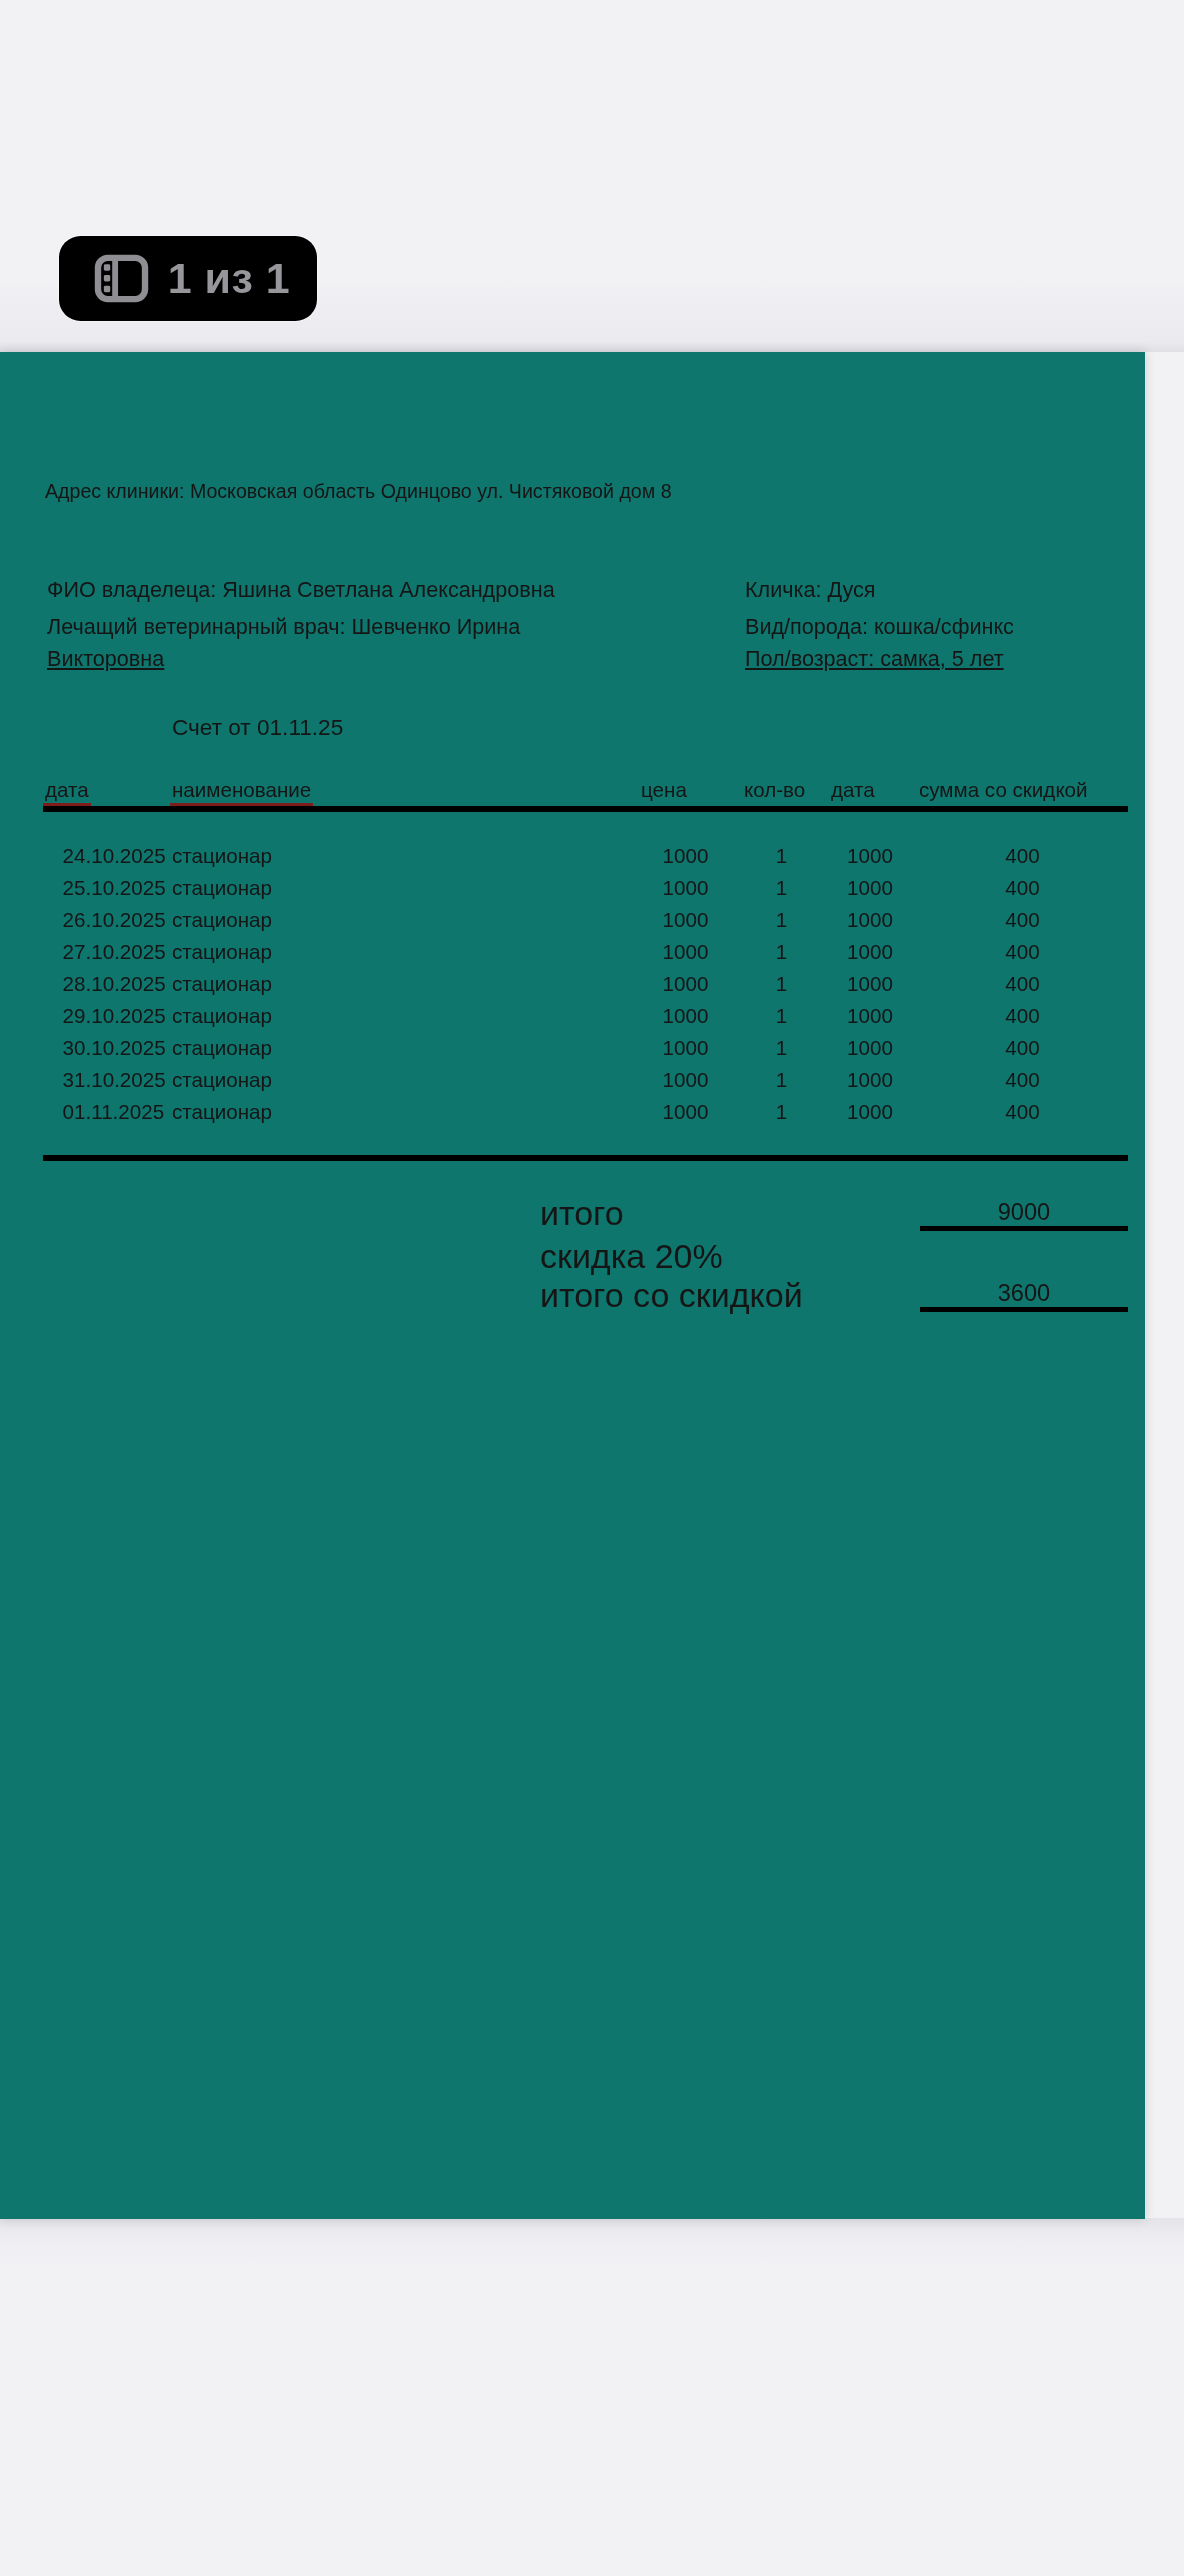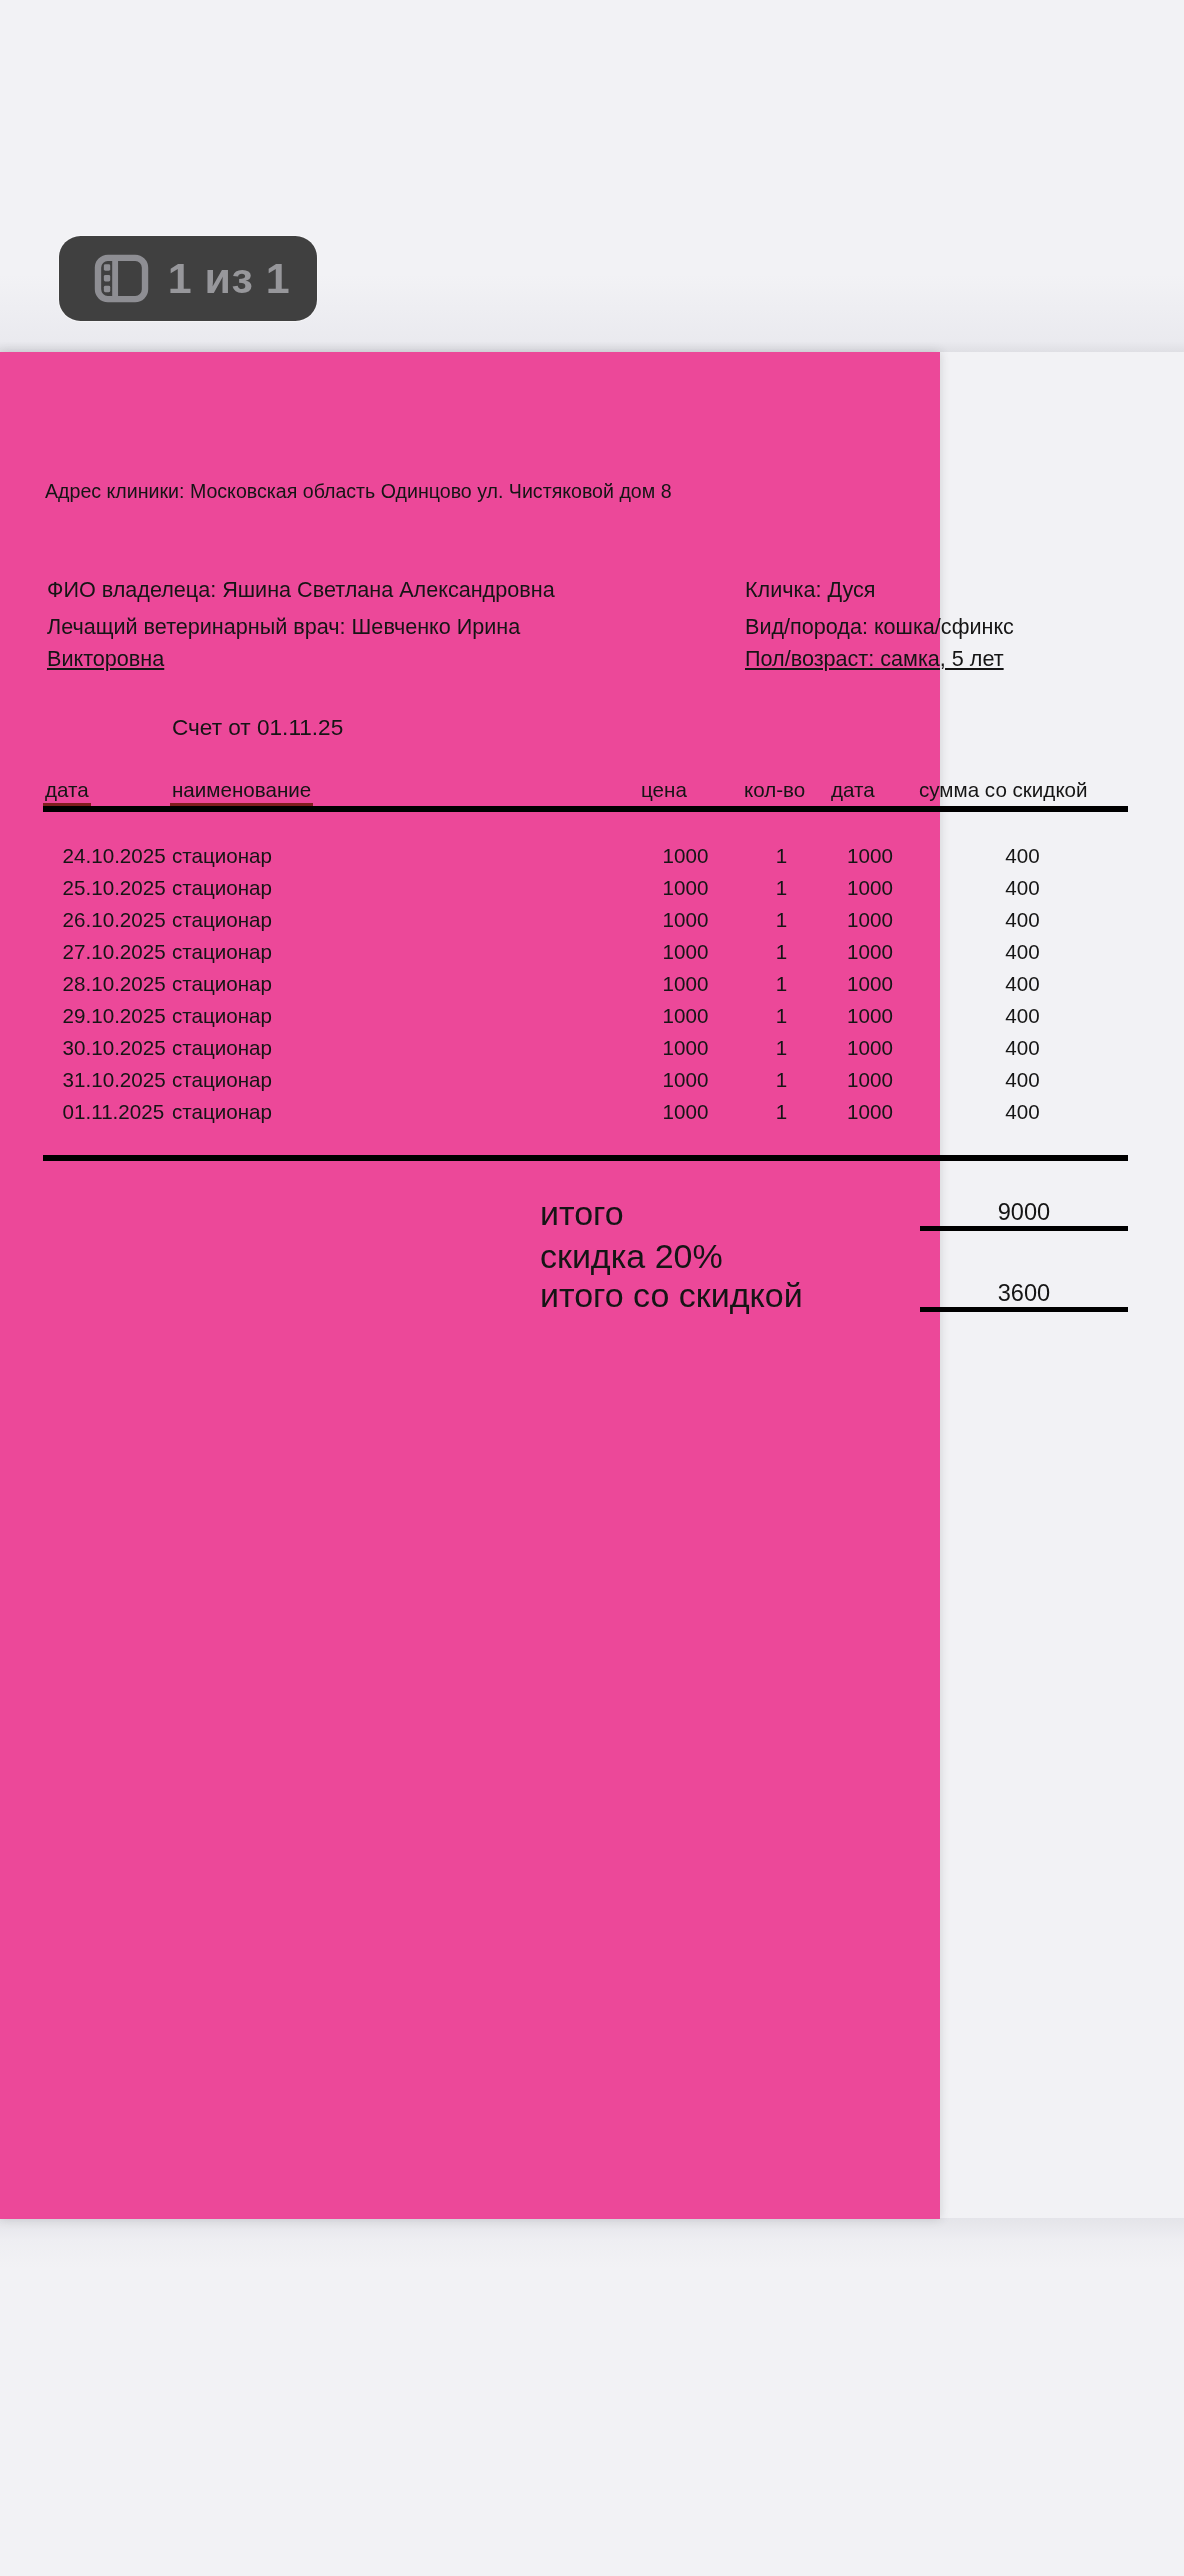--- a/index.html
+++ b/index.html
@@ -13,33 +13,33 @@
   .top-strip{
     position:absolute;left:0;top:0;width:1185px;height:352px;
     background:linear-gradient(to bottom,#f2f2f5 0%,#f2f2f5 78%,#eaeaef 97%,#dfdfe4 100%);
   }
   .bottom-strip{
     position:absolute;left:0;top:2218px;width:1185px;height:358px;
     background:linear-gradient(to bottom,#e4e4e9 0%,#eeeef2 6%,#f2f2f5 14%,#f2f2f5 100%);
   }
   .page-badge{
     position:absolute;left:59px;top:236px;width:258px;height:85px;
-    background:#404040;border-radius:21.6px;
+    background:#000000;border-radius:21.6px;
     display:flex;align-items:center;
     box-shadow:0 0 0 1px rgba(255,255,255,0.4);
   }
   .page-badge .icon{margin-left:35px;display:flex;align-items:center;}
   .page-badge .label{
     margin-left:18.7px;font-size:43px;font-weight:600;color:#97979b;
     letter-spacing:0.5px;white-space:nowrap;
   }
   
   .page{
-    position:absolute;left:0;top:352px;width:940px;height:1867px;
-    background:#ec4899;color:#151515;
+    position:absolute;left:0;top:352px;width:1145px;height:1867px;
+    background:#0f766e;color:#151515;
     box-shadow:0 0 9.8px rgba(60,60,67,0.20);
   }
   .abs{position:absolute;white-space:nowrap;}
   .addr{left:45px;top:128px;font-size:19.6px;}
   .info{font-size:21.6px;}
   .col-l{left:47px;}
   .col-r{left:745px;}
   .rowA{top:225px;} .rowB{top:262px;} .rowC{top:294px;text-decoration:underline;}
   .invoice-title{left:172px;top:363px;font-size:22.6px;}
   

